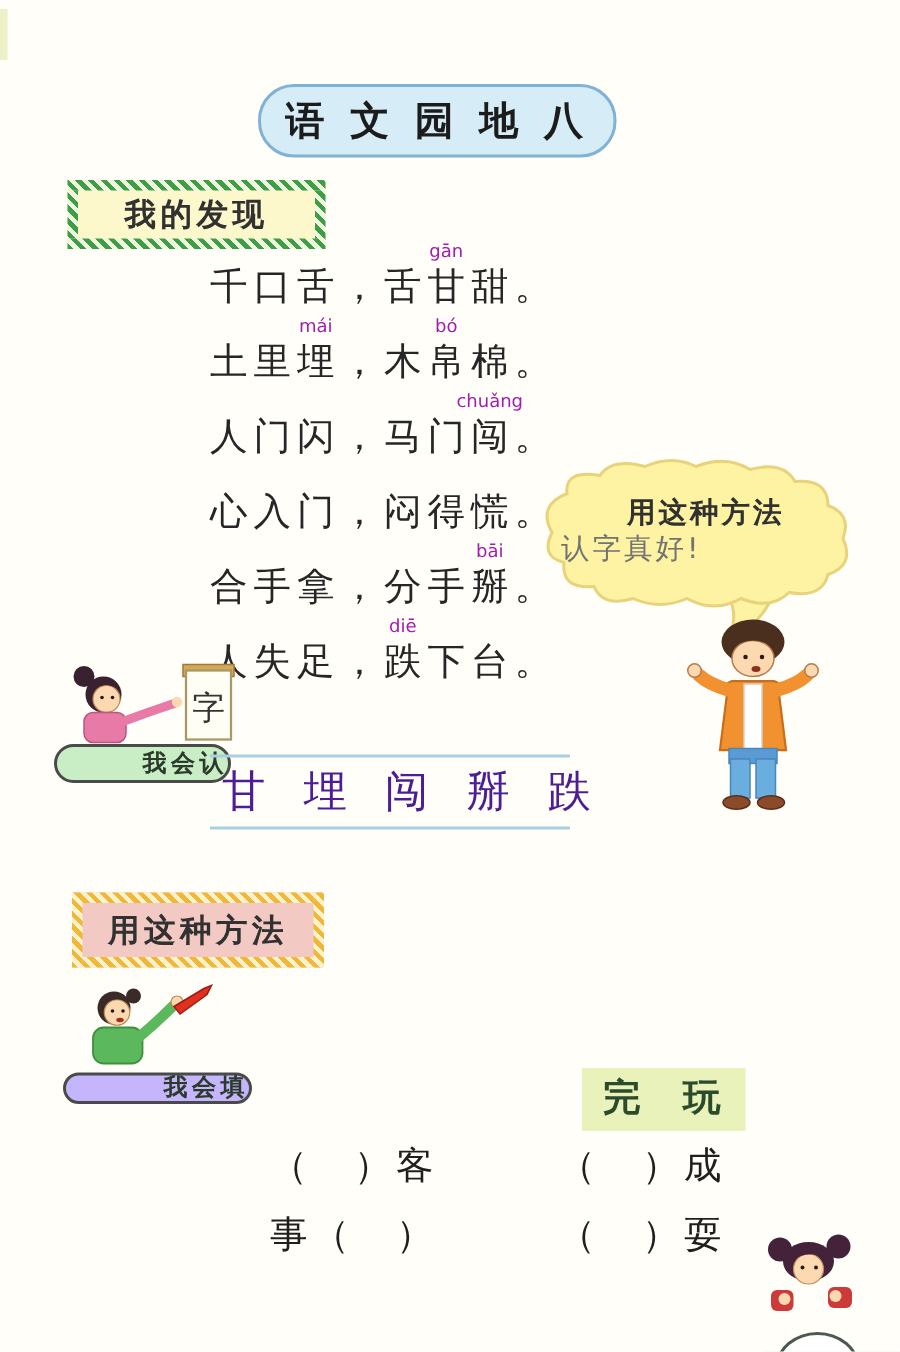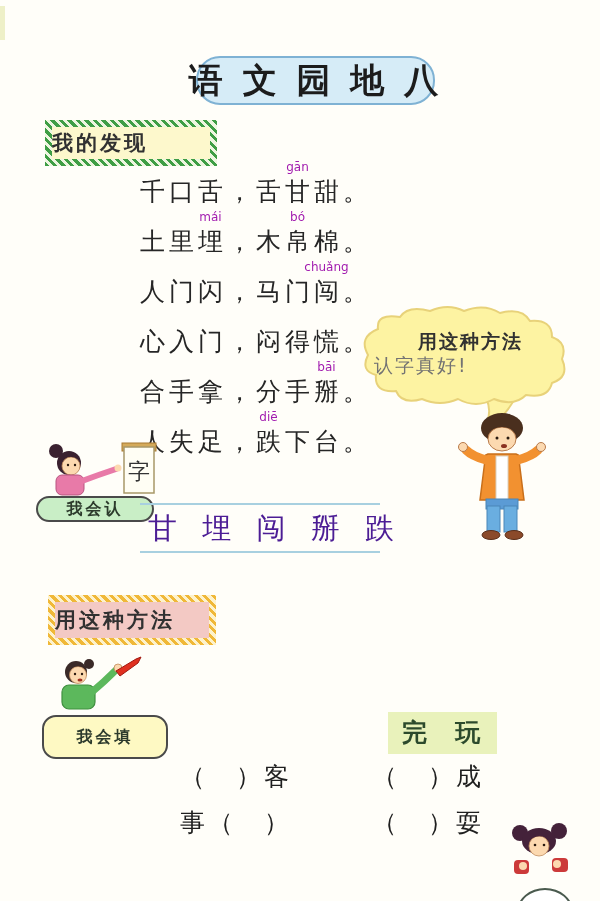--- a/index.html
+++ b/index.html
@@ -2,27 +2,27 @@
 <html><head>
 <meta charset="utf-8">
 <style>
   html,body{margin:0;padding:0;}
   body{font-family:"DejaVu Sans",sans-serif;background:#e8e8e8;}
   .page{position:relative;width:600px;height:901px;background:#fffef9;overflow:hidden;margin:0 auto;}
 
   .corner-mark{position:absolute;left:0;top:6px;width:5px;height:34px;background:#eef0c8;}
 
   
-  .title-box{position:absolute;left:196px;top:56px;width:235px;height:45px;
+  .title-box{position:absolute;left:172px;top:56px;width:235px;height:45px;
     background:#d6ecf7;border:2px solid #7fb2d4;border-radius:24px;
     display:flex;align-items:center;justify-content:center;
-    font-size:34px;font-weight:bold;color:#1c1c1c;letter-spacing:4px;white-space:nowrap;}
-
-  
-  .fringe{position:absolute;display:flex;align-items:center;
+    font-size:26px;font-weight:bold;color:#1c1c1c;letter-spacing:4px;white-space:nowrap;}
+
+  
+  .fringe{position:absolute;display:flex;align-items:center;justify-content:center;
     border:7px solid;box-sizing:border-box;
     font-size:21px;font-weight:bold;color:#313131;letter-spacing:3px;}
   .fringe-green{left:45px;top:120px;width:172px;height:46px;background:#fdf8cc;
     border-image:repeating-linear-gradient(45deg,#3f9e45 0 3px,#eef6e0 3px 6px) 7;}
   .fringe-orange{left:48px;top:595px;width:168px;height:50px;background:#f3c9c4;
     border-image:repeating-linear-gradient(45deg,#f0b838 0 3px,#fdf2cc 3px 6px) 7;}
 
   
   .poem{position:absolute;left:138px;top:160px;}
   .poem-line{display:flex;height:50px;}
@@ -32,25 +32,25 @@
 
   
   .bubble{position:absolute;left:356px;top:303px;width:218px;height:130px;}
   .bubble-text1{position:absolute;left:62px;top:26px;font-size:19px;font-weight:600;color:#313131;letter-spacing:2px;}
   .bubble-text2{position:absolute;left:18px;top:50px;font-size:19px;font-weight:400;color:#737373;letter-spacing:2px;}
 
   .boy{position:absolute;left:452px;top:408px;}
 
   
   .rec-girl{position:absolute;left:36px;top:441px;}
-  .pill{position:absolute;display:flex;align-items:center;justify-content:center;
+  .pill{position:absolute;display:flex;align-items:center;justify-content:flex-end;
     border:2px solid #4a4a4a;border-radius:14px;font-size:16px;font-weight:bold;
     color:#2c3a2c;letter-spacing:3px;box-sizing:border-box;}
   .pill-rec{left:36px;top:496px;width:118px;height:26px;background:#c9eec6;}
-  .pill-fill{left:42px;top:715px;width:126px;height:44px;background:#fef9c3;}
+  .pill-fill{left:42px;top:715px;width:126px;height:21px;background:#c4b5fd;}
 
   .charline{position:absolute;left:140px;top:503px;width:240px;}
   .charline .rule{border-top:2px solid #a8d0e0;}
   .charline .chars{font-size:29px;color:#4c1d95;letter-spacing:9px;padding:6px 0 5px 8px;
     line-height:35px;font-family:"Liberation Serif",serif;white-space:nowrap;}
 
   .fill-girl{position:absolute;left:38px;top:656px;}
 
   .pair{position:absolute;top:712px;height:34px;background:#e9f2bb;
     font-size:25px;font-weight:bold;color:#2c4a2c;letter-spacing:11px;

